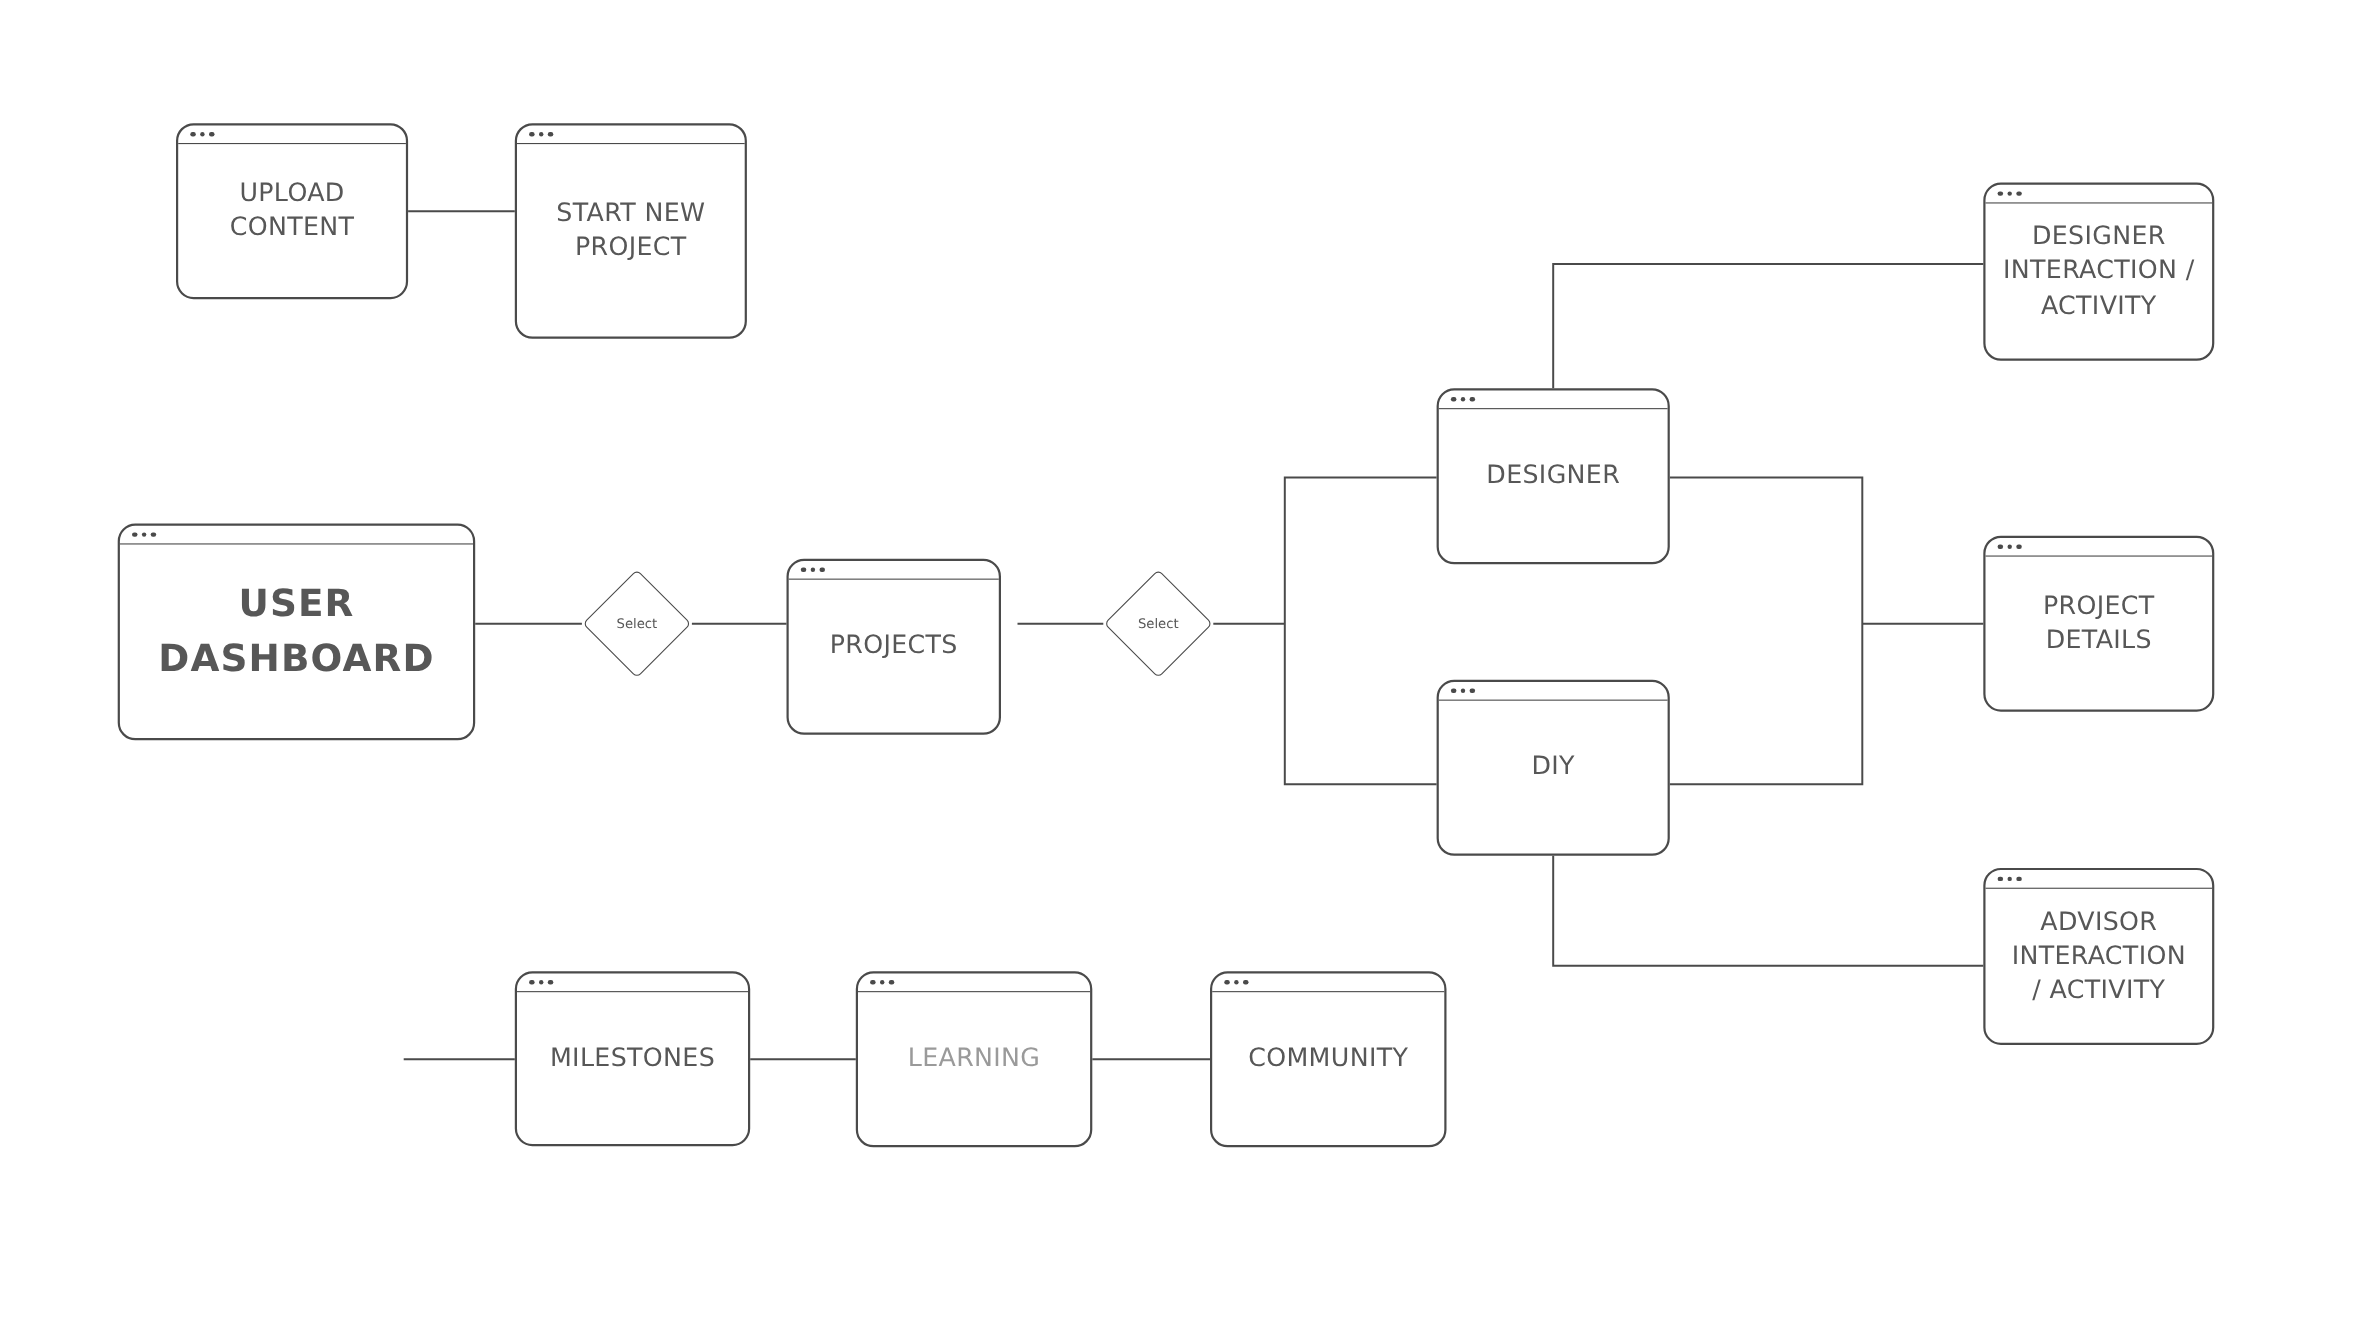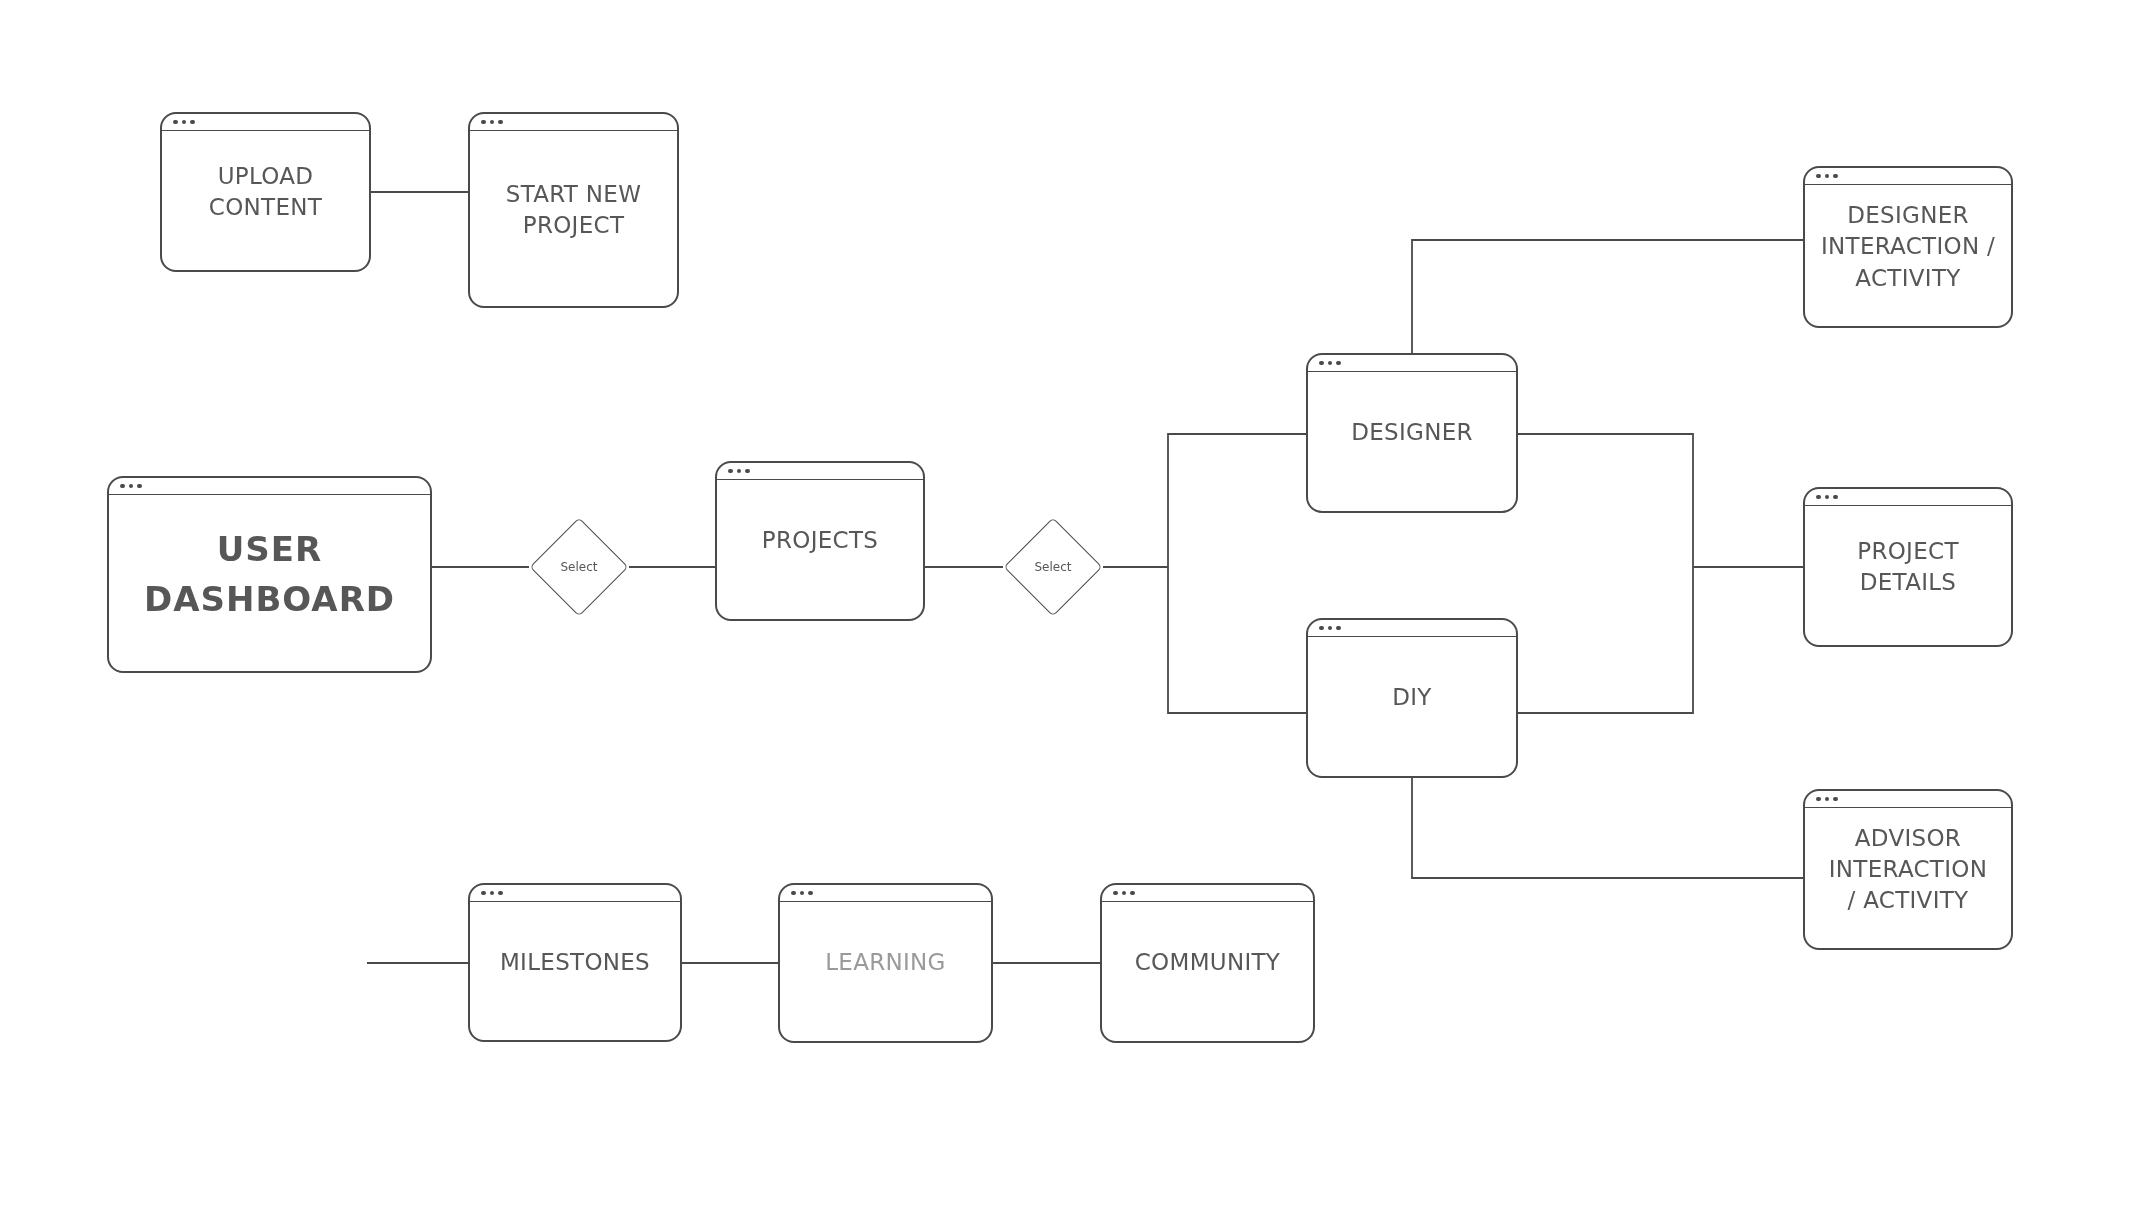--- a/index.html
+++ b/index.html
@@ -92,21 +92,21 @@
     </div>
     <div class="node-label big">USER
 DASHBOARD</div>
   </div>
 
   <div class="decision" style="left:529px;top:517px">
     <div class="decision-shape"></div>
     <div class="decision-label">Select</div>
   </div>
 
-  <div class="node" style="left:715px;top:461px;width:210px;height:160px">
+  <div class="node" style="left:715px;top:508px;width:195px;height:160px">
     <div class="titlebar">
       <span class="dot"></span>
       <span class="dot"></span>
       <span class="dot"></span>
     </div>
     <div class="node-label">PROJECTS</div>
   </div>
 
   <div class="decision" style="left:1003px;top:517px">
     <div class="decision-shape"></div>

